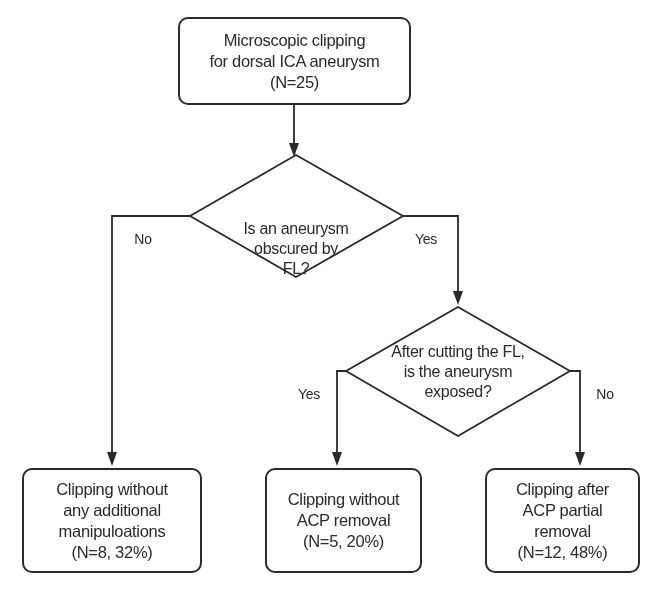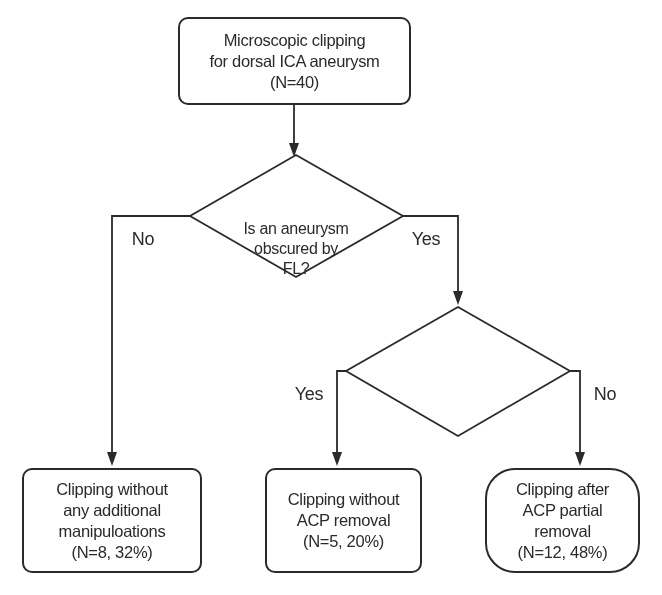--- a/index.html
+++ b/index.html
@@ -36,21 +36,21 @@
     text-align: center;
     white-space: pre-line;
     font-size: 16px;
     line-height: 20px;
     letter-spacing: -0.3px;
     color: #2a2a2a;
   }
   .edge-label {
     position: absolute;
     transform: translate(-50%, -50%);
-    font-size: 18px;
+    font-size: 14px;
     letter-spacing: -0.3px;
     color: #2a2a2a;
     background: #ffffff;
     padding: 0 2px;
   }
 </style>
 </head>
 <body>
 
 <div id="canvas">
@@ -82,46 +82,49 @@
       <polygon points="580,466 575,452 585,452" fill="#2a2a2a"></polygon>
     </g>
 
     <polygon points="296,155 403,216 296,277 190,216" fill="#ffffff" stroke="#2a2a2a" stroke-width="1.8"></polygon>
     <polygon points="458,307 570,371 458,436 346,371" fill="#ffffff" stroke="#2a2a2a" stroke-width="1.8"></polygon>
   </svg>
 
   <div class="box" style="left:178px; top:17px; width:233px; height:88px;">
     <div class="node-text">Microscopic clipping
 for dorsal ICA aneurysm
-(N=40)</div>
+(N=25)</div>
   </div>
 
   <div class="diamond-text" style="left:216px; top:187px; width:160px;margin-top:32px;">Is an aneurysm
 obscured by
 FL?</div>
 
+  <div class="diamond-text" style="left:373px; top:342px; width:170px;">After cutting the FL,
+is the aneurysm
+exposed?</div>
 
   <span class="edge-label" style="left:143px; top:239px;">No</span>
   <span class="edge-label" style="left:426px; top:239px;">Yes</span>
   <span class="edge-label" style="left:309px; top:394px;">Yes</span>
   <span class="edge-label" style="left:605px; top:394px;">No</span>
 
   <div class="box" style="left:22px; top:468px; width:180px; height:105px;">
     <div class="node-text">Clipping without
 any additional
 manipuloations
 (N=8, 32%)</div>
   </div>
 
   <div class="box" style="left:265px; top:468px; width:157px; height:105px;">
     <div class="node-text">Clipping without
 ACP removal
 (N=5, 20%)</div>
   </div>
 
-  <div class="box" style="left:485px; top:468px; width:155px; height:105px;border-radius:30px;">
+  <div class="box" style="left:485px; top:468px; width:155px; height:105px;">
     <div class="node-text">Clipping after
 ACP partial
 removal
 (N=12, 48%)</div>
   </div>
 
 </div>
 
 </body></html>

